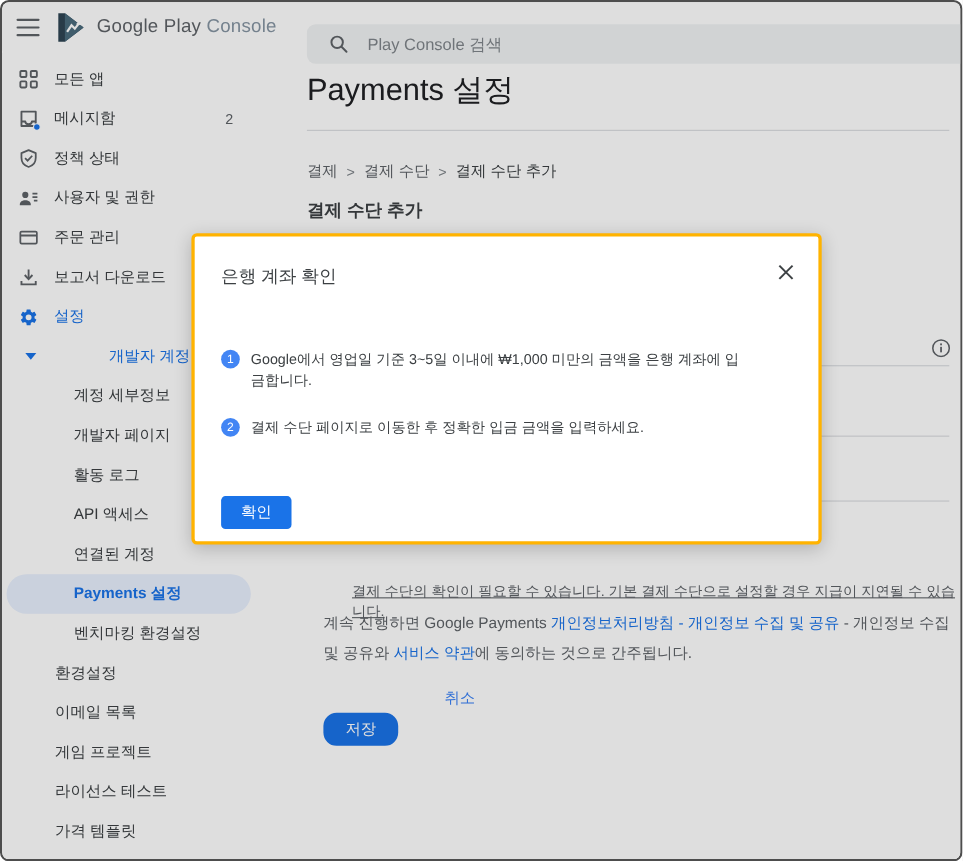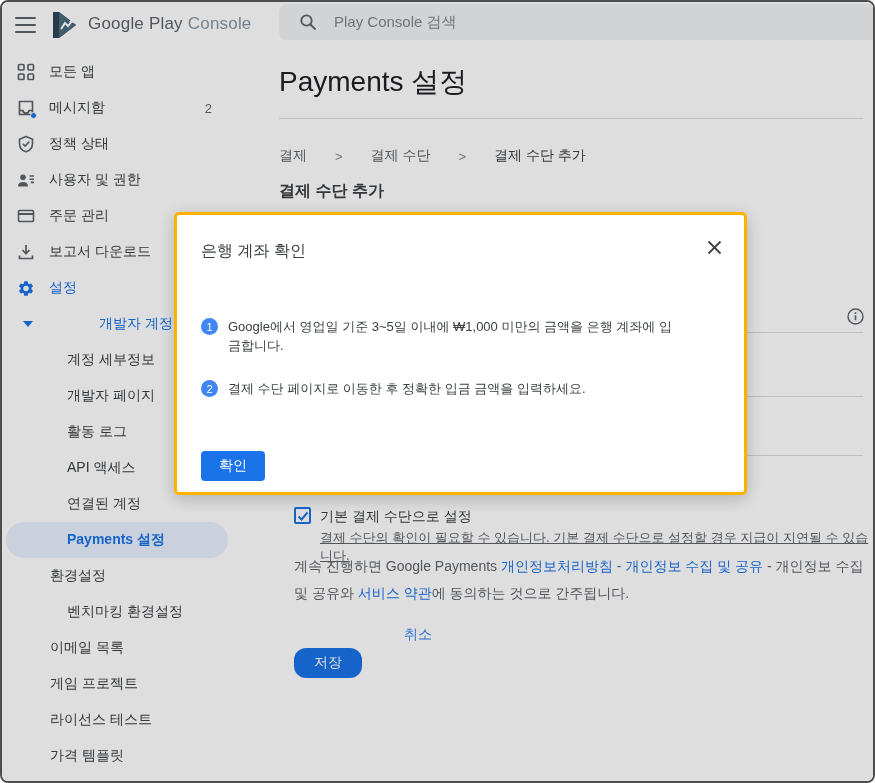--- a/index.html
+++ b/index.html
@@ -7,21 +7,21 @@
   body { font-family:"Liberation Sans","DejaVu Sans",sans-serif; }
   .window { position:relative; width:875px; height:783px; border:2px solid #4d4d4d; border-radius:8px; overflow:hidden; background:#fff; }
 
   
   .topbar { position:absolute; top:0; left:0; right:0; height:46px; background:#fff; z-index:10; }
   .hamburger { position:absolute; left:13px; top:15px; width:21px; height:16px; cursor:pointer; }
   .hamburger span { display:block; height:2px; background:#5f6368; margin-bottom:5px; border-radius:1px; }
   .logo { position:absolute; left:47px; top:8px; }
   .brand { position:absolute; left:86px; top:12px; font-size:17px; color:#5f6368; letter-spacing:.2px; white-space:nowrap; }
   .brand .console { color:#8695a3; }
-  .searchbox { position:absolute; left:277px; top:2px; right:0; height:36px; background:#f1f3f4; border-radius:8px 0 0 8px; display:flex; align-items:center; }
+  .searchbox { position:absolute; left:277px; top:20px; right:0; height:36px; background:#f1f3f4; border-radius:8px 0 0 8px; display:flex; align-items:center; }
   .searchbox .mag { margin-left:20px; display:flex; }
   .search-ph { margin-left:17px; font-size:15px; color:#80868b; }
 
   
   .sidebar { position:absolute; top:44px; left:0; width:260px; bottom:0; padding-top:8px; background:#fff; z-index:5; }
   .side-row { position:relative; height:36px; display:flex; align-items:center; font-size:14px; color:#3c4043; cursor:pointer; }
   .side-row .icn { width:18px; height:18px; display:flex; align-items:center; justify-content:center; position:relative; flex:0 0 18px; }
   .side-row.lvl0 { padding-left:15px; }
   .side-row.lvl0 .lbl { margin-left:14px; }
   .side-row.lvlh { padding-left:17px; color:#1a73e8;gap:48px; }
@@ -33,21 +33,21 @@
   .side-row .badge { position:absolute; right:50px; font-size:13px; color:#5f6368; z-index:2; }
   .side-row .pill { position:absolute; left:4px; right:34px; top:0; bottom:0; background:#e8f0fe; border-radius:18px; z-index:1; }
   .side-row.selected { color:#1a73e8; font-weight:bold; }
   .caret { width:0; height:0; border-left:5px solid transparent; border-right:5px solid transparent; border-top:6px solid #1a73e8; }
   .inbox-dot { position:absolute; right:-2px; bottom:-2px; width:7px; height:7px; border-radius:50%; background:#1a73e8; border:1.5px solid #fff; }
 
   
   .content { position:absolute; left:260px; top:46px; right:0; bottom:0; background:#fff; }
   .page-title { position:absolute; left:17px; top:15px; font-size:28px; font-weight:400; color:#202124; }
   .hdiv { position:absolute; left:17px; right:10px; top:70px; height:1px; background:#dadce0; }
-  .breadcrumb { position:absolute; left:17px; top:99px; font-size:14px; color:#5f6368; display:flex; align-items:center; gap:28px; }
+  .breadcrumb { position:absolute; left:17px; top:99px; font-size:14px; color:#5f6368; display:flex; align-items:center; gap:8px; }
   .breadcrumb .crumb { cursor:pointer; }
   .breadcrumb .sep { color:#80868b; font-size:13px; }
   .breadcrumb .current { color:#3c4043; }
   .section-heading { position:absolute; left:17px; top:133px; font-size:16px; color:#3c4043; }
   .form-div { position:absolute; left:32px; right:10px; height:1px; background:#dadce0; }
   .info-btn { position:absolute; left:585px; top:260px; width:17px; height:17px; cursor:pointer; }
 
   .cb-row { position:absolute; left:32px; top:459px; display:flex; align-items:flex-start; }
   .checkbox { width:17px; height:17px; border:2px solid #1a73e8; border-radius:2px; display:flex; align-items:center; justify-content:center; cursor:pointer; background:#fff; }
   .cb-label { margin-left:9px; font-size:14px; color:#3c4043; line-height:18px; cursor:pointer; }
@@ -192,25 +192,25 @@
       <div class="side-row lvl2">
         <span class="lbl">API 액세스</span>
       </div>
       <div class="side-row lvl2">
         <span class="lbl">연결된 계정</span>
       </div>
       <div class="side-row lvl2 selected">
         <div class="pill"></div>
         <span class="lbl">Payments 설정</span>
       </div>
+      <div class="side-row lvl2">
+        <span class="lbl">벤치마킹 환경설정</span>
+      </div>
       <div class="side-row lvl1">
         <span class="lbl">환경설정</span>
-      </div>
-      <div class="side-row lvl2">
-        <span class="lbl">벤치마킹 환경설정</span>
       </div>
       <div class="side-row lvl1">
         <span class="lbl">이메일 목록</span>
       </div>
       <div class="side-row lvl1">
         <span class="lbl">게임 프로젝트</span>
       </div>
       <div class="side-row lvl1">
         <span class="lbl">라이선스 테스트</span>
       </div>
@@ -237,28 +237,20 @@
     <div class="form-div" style="top:348px"></div>
     <div class="form-div" style="top:407px"></div>
     <div class="info-btn">
       <svg width="17" height="17" viewBox="0 0 17 17">
           <circle cx="8.5" cy="8.5" r="7.5" fill="none" stroke="#5f6368" stroke-width="1.4"></circle>
           <rect x="7.7" y="7.3" width="1.6" height="5" fill="#5f6368"></rect>
           <rect x="7.7" y="4.2" width="1.6" height="1.7" fill="#5f6368"></rect>
         </svg>
     </div>
 
-    <div class="cb-row">
-      <div class="checkbox">
-        <svg width="12" height="12" viewBox="0 0 12 12">
-            <polyline points="1.5,6.5 4.5,9.5 10.5,2.5" fill="none" stroke="#1a73e8" stroke-width="2"></polyline>
-          </svg>
-      </div>
-      <span class="cb-label">기본 결제 수단으로 설정</span>
-    </div>
     <div class="cb-help">결제 수단의 확인이 필요할 수 있습니다. 기본 결제 수단으로 설정할 경우 지급이 지연될 수 있습니다.</div>
 
     <p class="consent"><span>계속 진행하면 Google Payments </span><a>개인정보처리방침 - 개인정보 수집 및 공유</a><span> - 개인정보 수집 및 공유와 </span><a>서비스 약관</a><span>에 동의하는 것으로 간주됩니다.</span></p>
 
     <button class="save-btn">저장</button>
     <button class="cancel-btn">취소</button>
   </main>
 
   <div class="scrim"></div>
 

